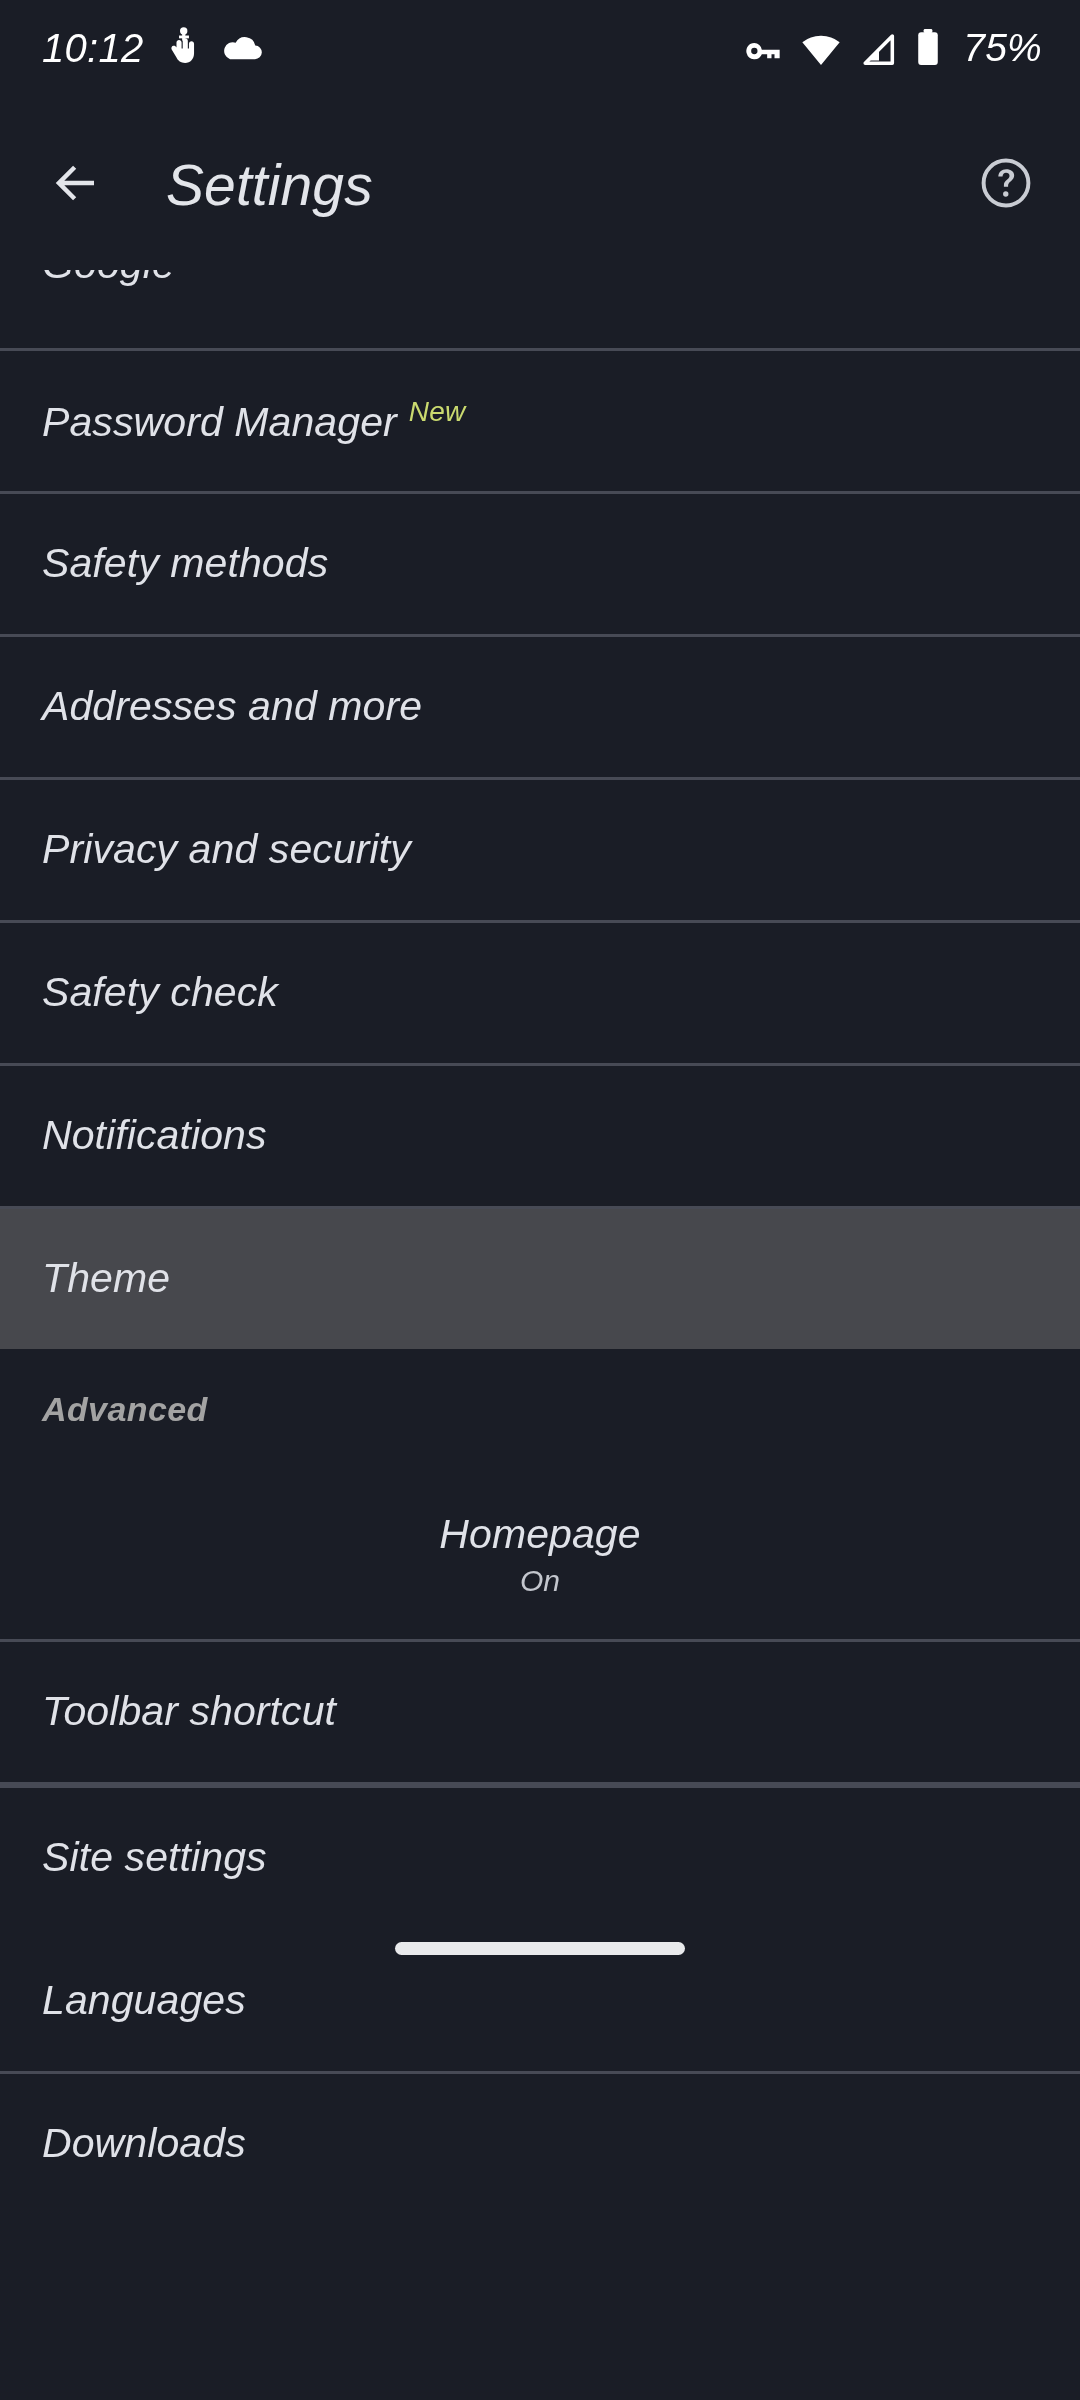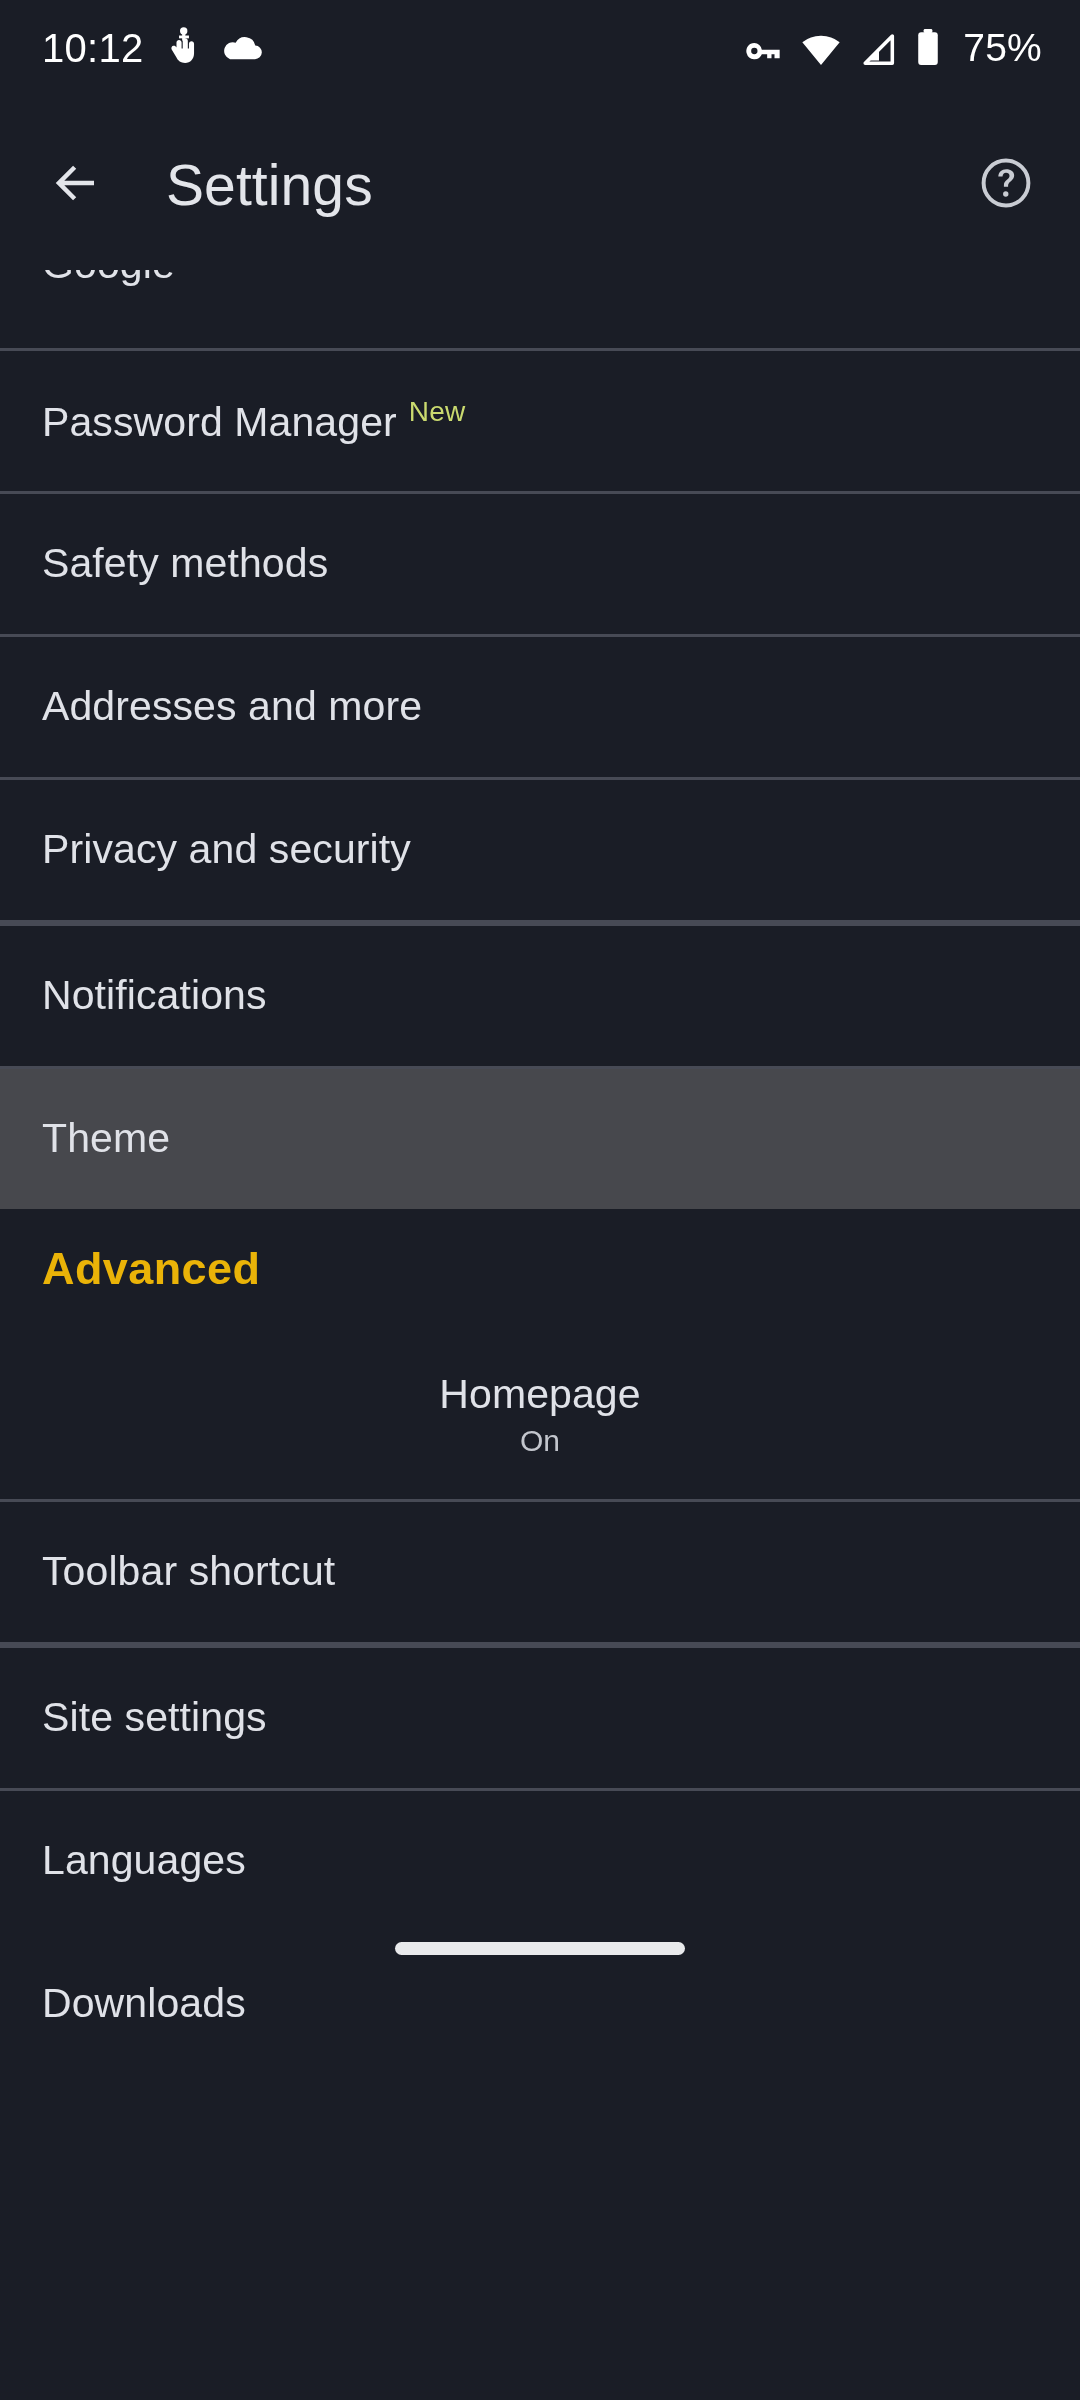--- a/index.html
+++ b/index.html
@@ -6,20 +6,21 @@
   html, body {
     width:1080px; height:2400px;
     background:#1a1d26;
     font-family:"Liberation Sans", sans-serif;
     overflow:hidden;
   }
   #screen {
     position:relative;
     width:1080px; height:1983px;
     background:#1a1d26;
+    font-style:italic;
   }
 
   
   #status-bar {
     position:absolute; top:0; left:0;
     width:1080px; height:96px;
     display:flex; align-items:center;
     justify-content:space-between;
     padding:0 38px 0 42px;
   }
@@ -103,21 +104,21 @@
     letter-spacing:0.2px;
     text-align:right;
   }
 
   .section-header {
     width:1080px; height:120px;
     display:flex; align-items:center;
     padding-left:42px;
   }
   .section-header-label {
-    color:#eab308; font-size:45px;
+    color:#a3a3a3; font-size:34px;
     font-weight:bold; letter-spacing:0.4px;
   }
 
   
   #nav-bar {
     position:absolute; bottom:0; left:0;
     width:1080px; height:70px;
     display:flex; align-items:center; justify-content:center;
     background:#1a1d26;
   }
@@ -215,20 +216,23 @@
     <div class="row standard">
       <span class="row-title">Addresses and more</span>
     </div>
     <div class="divider"></div>
 
     <div class="row standard">
       <span class="row-title">Privacy and security</span>
     </div>
     <div class="divider"></div>
 
+    <div class="row standard">
+      <span class="row-title">Safety check</span>
+    </div>
     <div class="divider"></div>
 
     <div class="row standard">
       <span class="row-title">Notifications</span>
     </div>
     <div class="divider"></div>
 
     <div class="row standard highlighted">
       <span class="row-title">Theme</span>
     </div>

